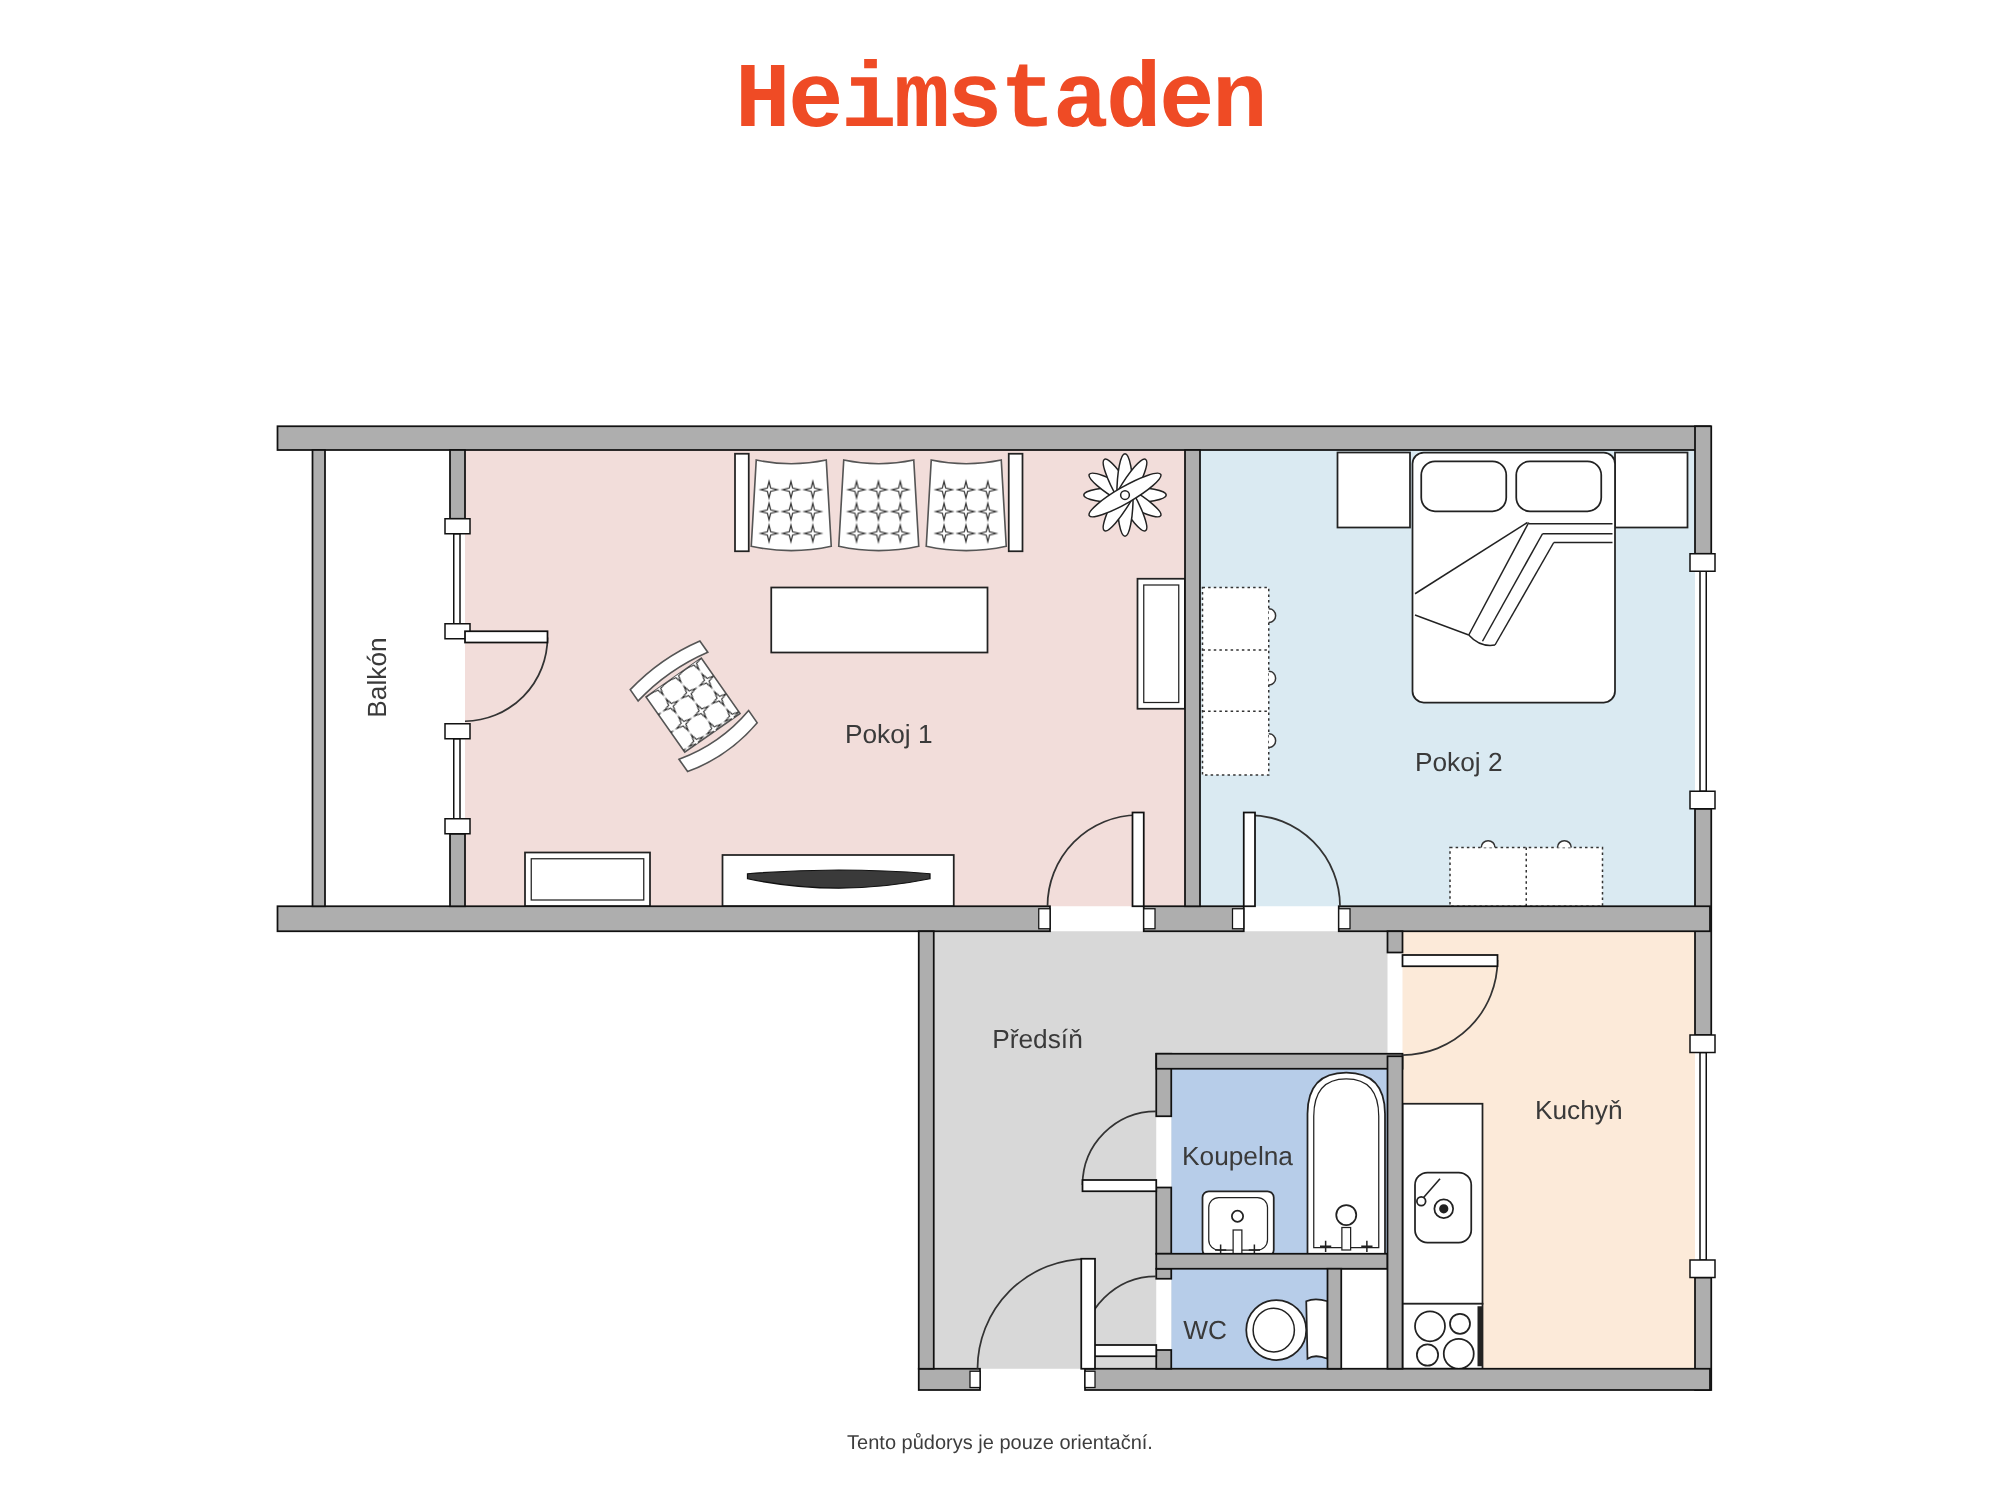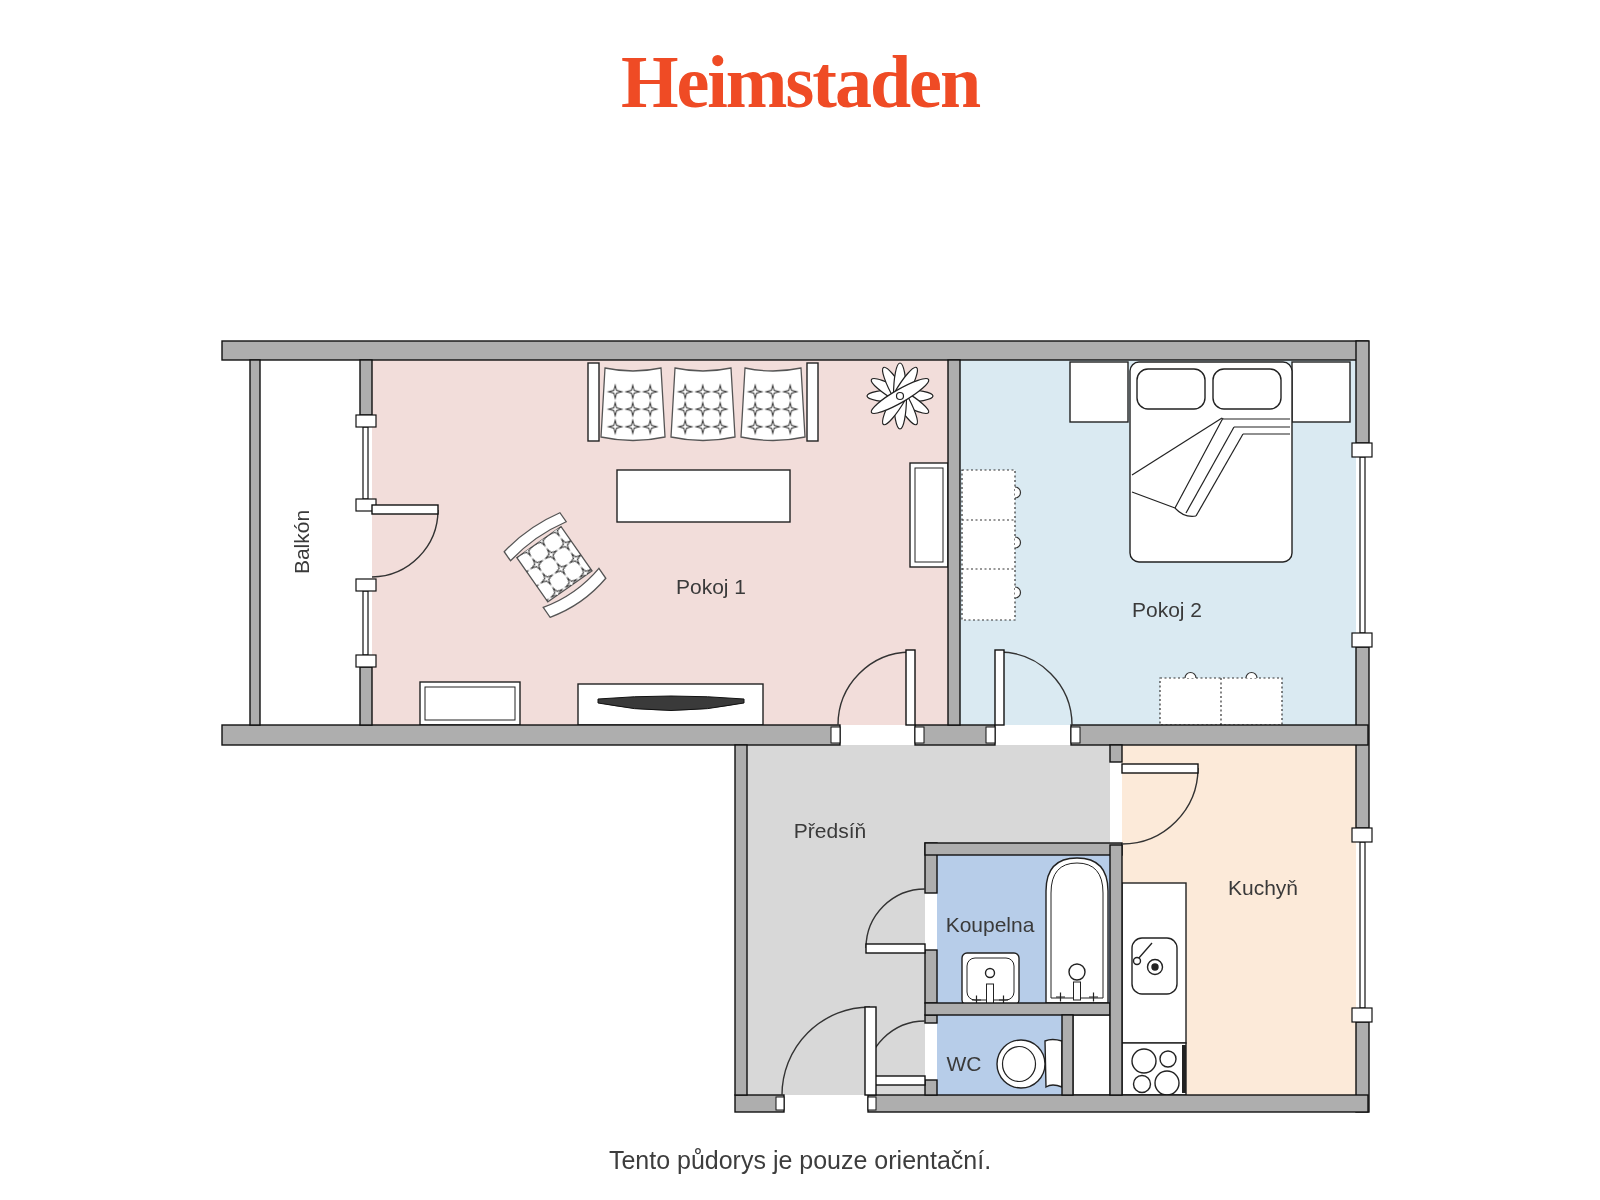--- a/index.html
+++ b/index.html
@@ -1,21 +1,21 @@
 <!DOCTYPE html>
 <html><head>
 <meta charset="utf-8">
 <style>
   html,body{margin:0;padding:0;background:#ffffff;}
   body{width:1600px;height:1200px;position:relative;font-family:"Liberation Sans",sans-serif;overflow:hidden;}
   .logo{position:absolute;top:40px;left:50%;transform:translateX(-50%);
-        font-family:Liberation Serif, serif;font-weight:700;font-size:74px;
+        font-family:Liberation Mono, monospace;font-weight:700;font-size:74px;
         letter-spacing:-2px;color:#ef4b25;white-space:nowrap;}
   .caption{position:absolute;top:1146px;left:50%;transform:translateX(-50%);
-        font-size:25px;color:#3d3d3d;white-space:nowrap;}
+        font-size:16px;color:#3d3d3d;white-space:nowrap;}
   svg{position:absolute;top:0;left:0;}
   svg text{font-family:"Liberation Sans",sans-serif;font-size:21px;}
 </style>
 </head>
 <body>
 
 <div class="logo">Heimstaden</div>
 
 <svg width="1600" height="1200" viewBox="0 0 1600 1200">
   <defs>

